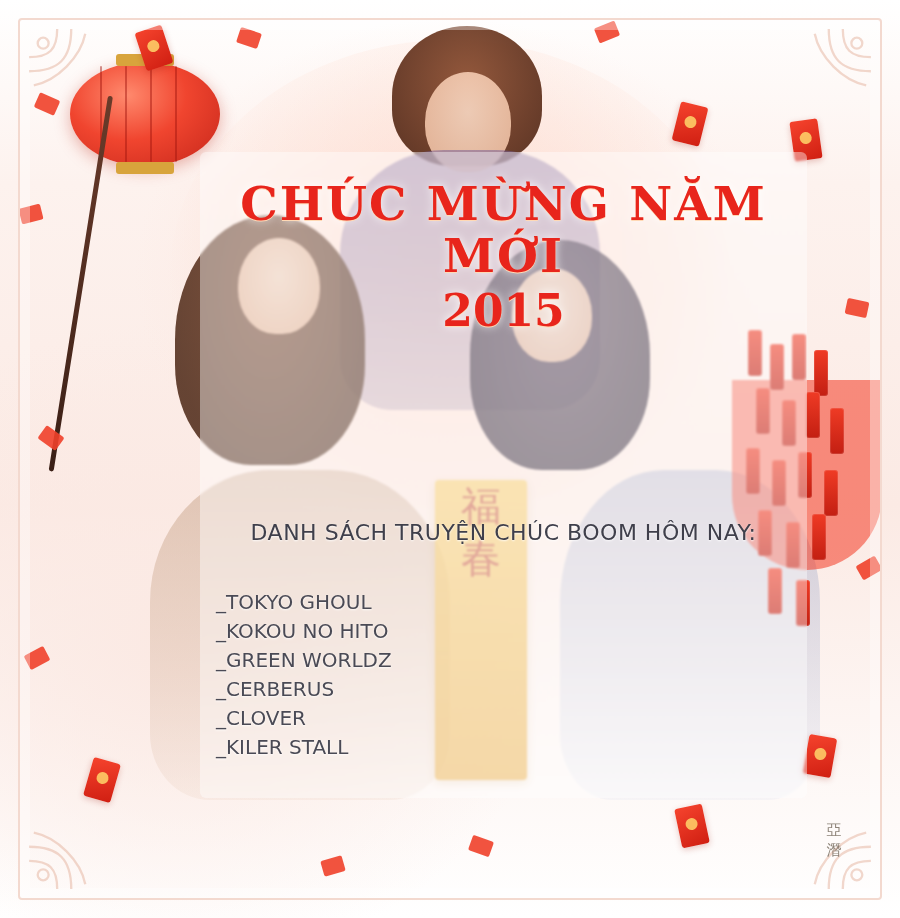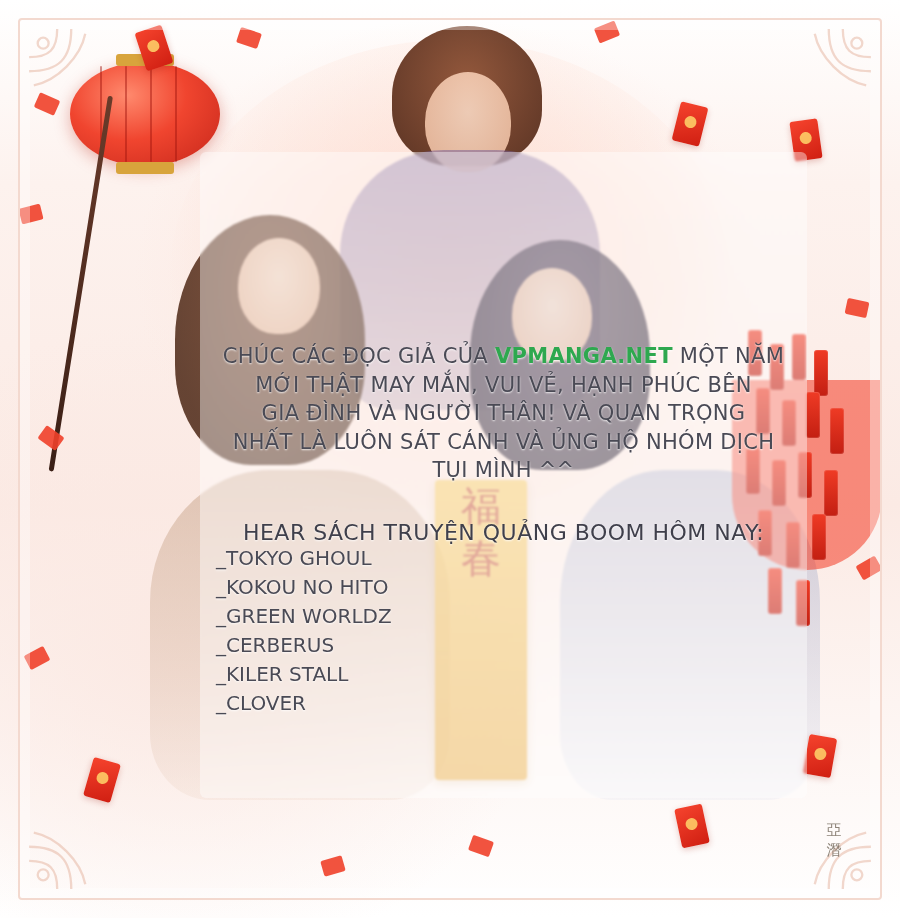--- a/index.html
+++ b/index.html
@@ -231,21 +231,21 @@
     text-align: center;
     color: #3f3f4b;
     font-family: "DejaVu Sans", sans-serif;
     font-size: 22px;
     letter-spacing: 0.5px;
     text-shadow: 0 1px 2px rgba(255,255,255,0.85);
   }
 
   .columns {
     position: absolute;
-    left: 0; right: 0; top: 392px;
+    left: 0; right: 0; top: 436px;
     display: flex;
     padding: 0 6px;
   }
   .col {
     flex: 1 1 50%;
     padding-left: 10px;
   }
   .col-right { padding-left: 18px; }
   .series-item {
     color: #4a4a55;
@@ -393,39 +393,36 @@
       <path d="M4 40 C 30 40, 40 30, 40 4"></path>
           <path d="M4 58 C 42 58, 58 42, 58 4"></path>
       <circle cx="22" cy="22" r="7"></circle>
           <path d="M10 76 C 40 70, 70 40, 76 10"></path>
     </g>
       </svg>
   </div>
 
   <div class="panel">
 
-
-    <div class="greeting">
-      <span>CHÚC CÁC ĐỌC GIẢ CỦA </span><span class="site">VPMANGA.NET</span><span style="white-space: pre-line;"> MỘT NĂM
-MỚI THẬT MAY MẮN, VUI VẺ, HẠNH PHÚC BÊN
-GIA ĐÌNH VÀ NGƯỜI THÂN! VÀ QUAN TRỌNG
-NHẤT LÀ LUÔN SÁT CÁNH VÀ ỦNG HỘ NHÓM DỊCH
-TỤI MÌNH ^^</span>
+    <div class="title-block">
+      <div class="title-main">CHÚC MỪNG NĂM MỚI</div>
+      <div class="title-year">2015</div>
     </div>
 
-    <div class="list-heading">HEAR SÁCH TRUYỆN QUẢNG BOOM HÔM NAY:</div>
+
+    <div class="list-heading">DANH SÁCH TRUYỆN CHÚC BOOM HÔM NAY:</div>
 
     <div class="columns">
       <div class="col col-left">
         <div class="series-item">_TOKYO GHOUL</div>
         <div class="series-item">_KOKOU NO HITO</div>
         <div class="series-item">_GREEN WORLDZ</div>
         <div class="series-item">_CERBERUS</div>
+        <div class="series-item">_CLOVER</div>
         <div class="series-item">_KILER STALL</div>
-        <div class="series-item">_CLOVER</div>
       </div>
     </div>
 
   </div>
 
   <div class="signature" style="white-space: pre-line;">亞
 潛</div>
 
 </div>
 

